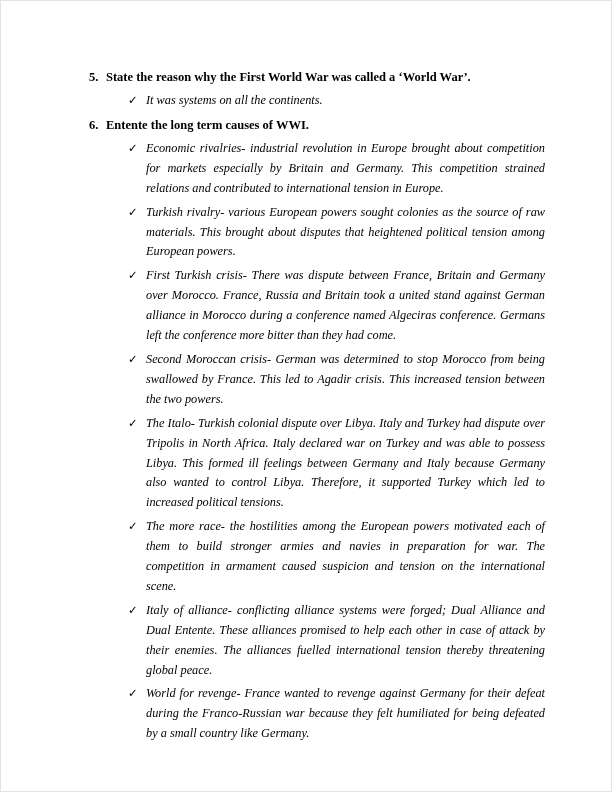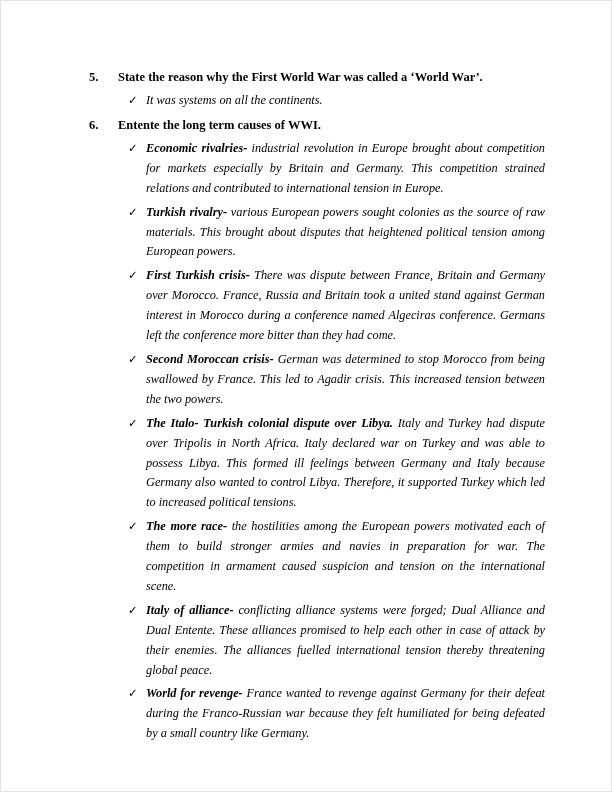--- a/index.html
+++ b/index.html
@@ -28,21 +28,20 @@
     font-size: 12.5px;
     line-height: 1.6;
     margin-bottom: 4px;
   }
   .q-num {
     flex: none;
     width: 17px;
   }
   .q-title {
     flex: 1;
-    margin-left: 12px;
   }
   .answers {
     margin-left: 39px;
   }
   .answer {
     display: flex;
     font-size: 12.3px;
     font-style: italic;
     line-height: 1.62;
     margin-bottom: 4px;
@@ -52,21 +51,21 @@
     width: 18px;
     font-style: normal;
     font-size: 11.5px;
     line-height: 1.73;
   }
   .a-text {
     flex: 1;
     text-align: justify;
   }
   .a-lead {
-    font-weight: bold;
+    font-weight: normal;
   }
 </style>
 </head>
 <body>
 
 <div class="page">
   <div id="questions">
   <div class="question">
     <div class="q-head">
       <span class="q-num">5.</span>
@@ -91,21 +90,21 @@
     <span class="a-text"><b class="a-lead">Economic rivalries-</b> <span class="a-body">industrial revolution in Europe brought about competition for markets especially by Britain and Germany. This competition strained relations and contributed to international tension in Europe.</span></span>
   </div>
 
   <div class="answer">
     <span class="check">✓</span>
     <span class="a-text"><b class="a-lead">Turkish rivalry-</b> <span class="a-body">various European powers sought colonies as the source of raw materials. This brought about disputes that heightened political tension among European powers.</span></span>
   </div>
 
   <div class="answer">
     <span class="check">✓</span>
-    <span class="a-text"><b class="a-lead">First Turkish crisis-</b> <span class="a-body">There was dispute between France, Britain and Germany over Morocco. France, Russia and Britain took a united stand against German interest in Morocco during a conference named Algeciras conference. Germans left the conference more bitter than they had come.</span></span>
+    <span class="a-text"><b class="a-lead">First Turkish crisis-</b> <span class="a-body">There was dispute between France, Britain and Germany over Morocco. France, Russia and Britain took a united stand against German alliance in Morocco during a conference named Algeciras conference. Germans left the conference more bitter than they had come.</span></span>
   </div>
 
   <div class="answer">
     <span class="check">✓</span>
     <span class="a-text"><b class="a-lead">Second Moroccan crisis-</b> <span class="a-body">German was determined to stop Morocco from being swallowed by France. This led to Agadir crisis. This increased tension between the two powers.</span></span>
   </div>
 
   <div class="answer">
     <span class="check">✓</span>
     <span class="a-text"><b class="a-lead">The Italo- Turkish colonial dispute over Libya.</b> <span class="a-body">Italy and Turkey had dispute over Tripolis in North Africa. Italy declared war on Turkey and was able to possess Libya. This formed ill feelings between Germany and Italy because Germany also wanted to control Libya. Therefore, it supported Turkey which led to increased political tensions.</span></span>

